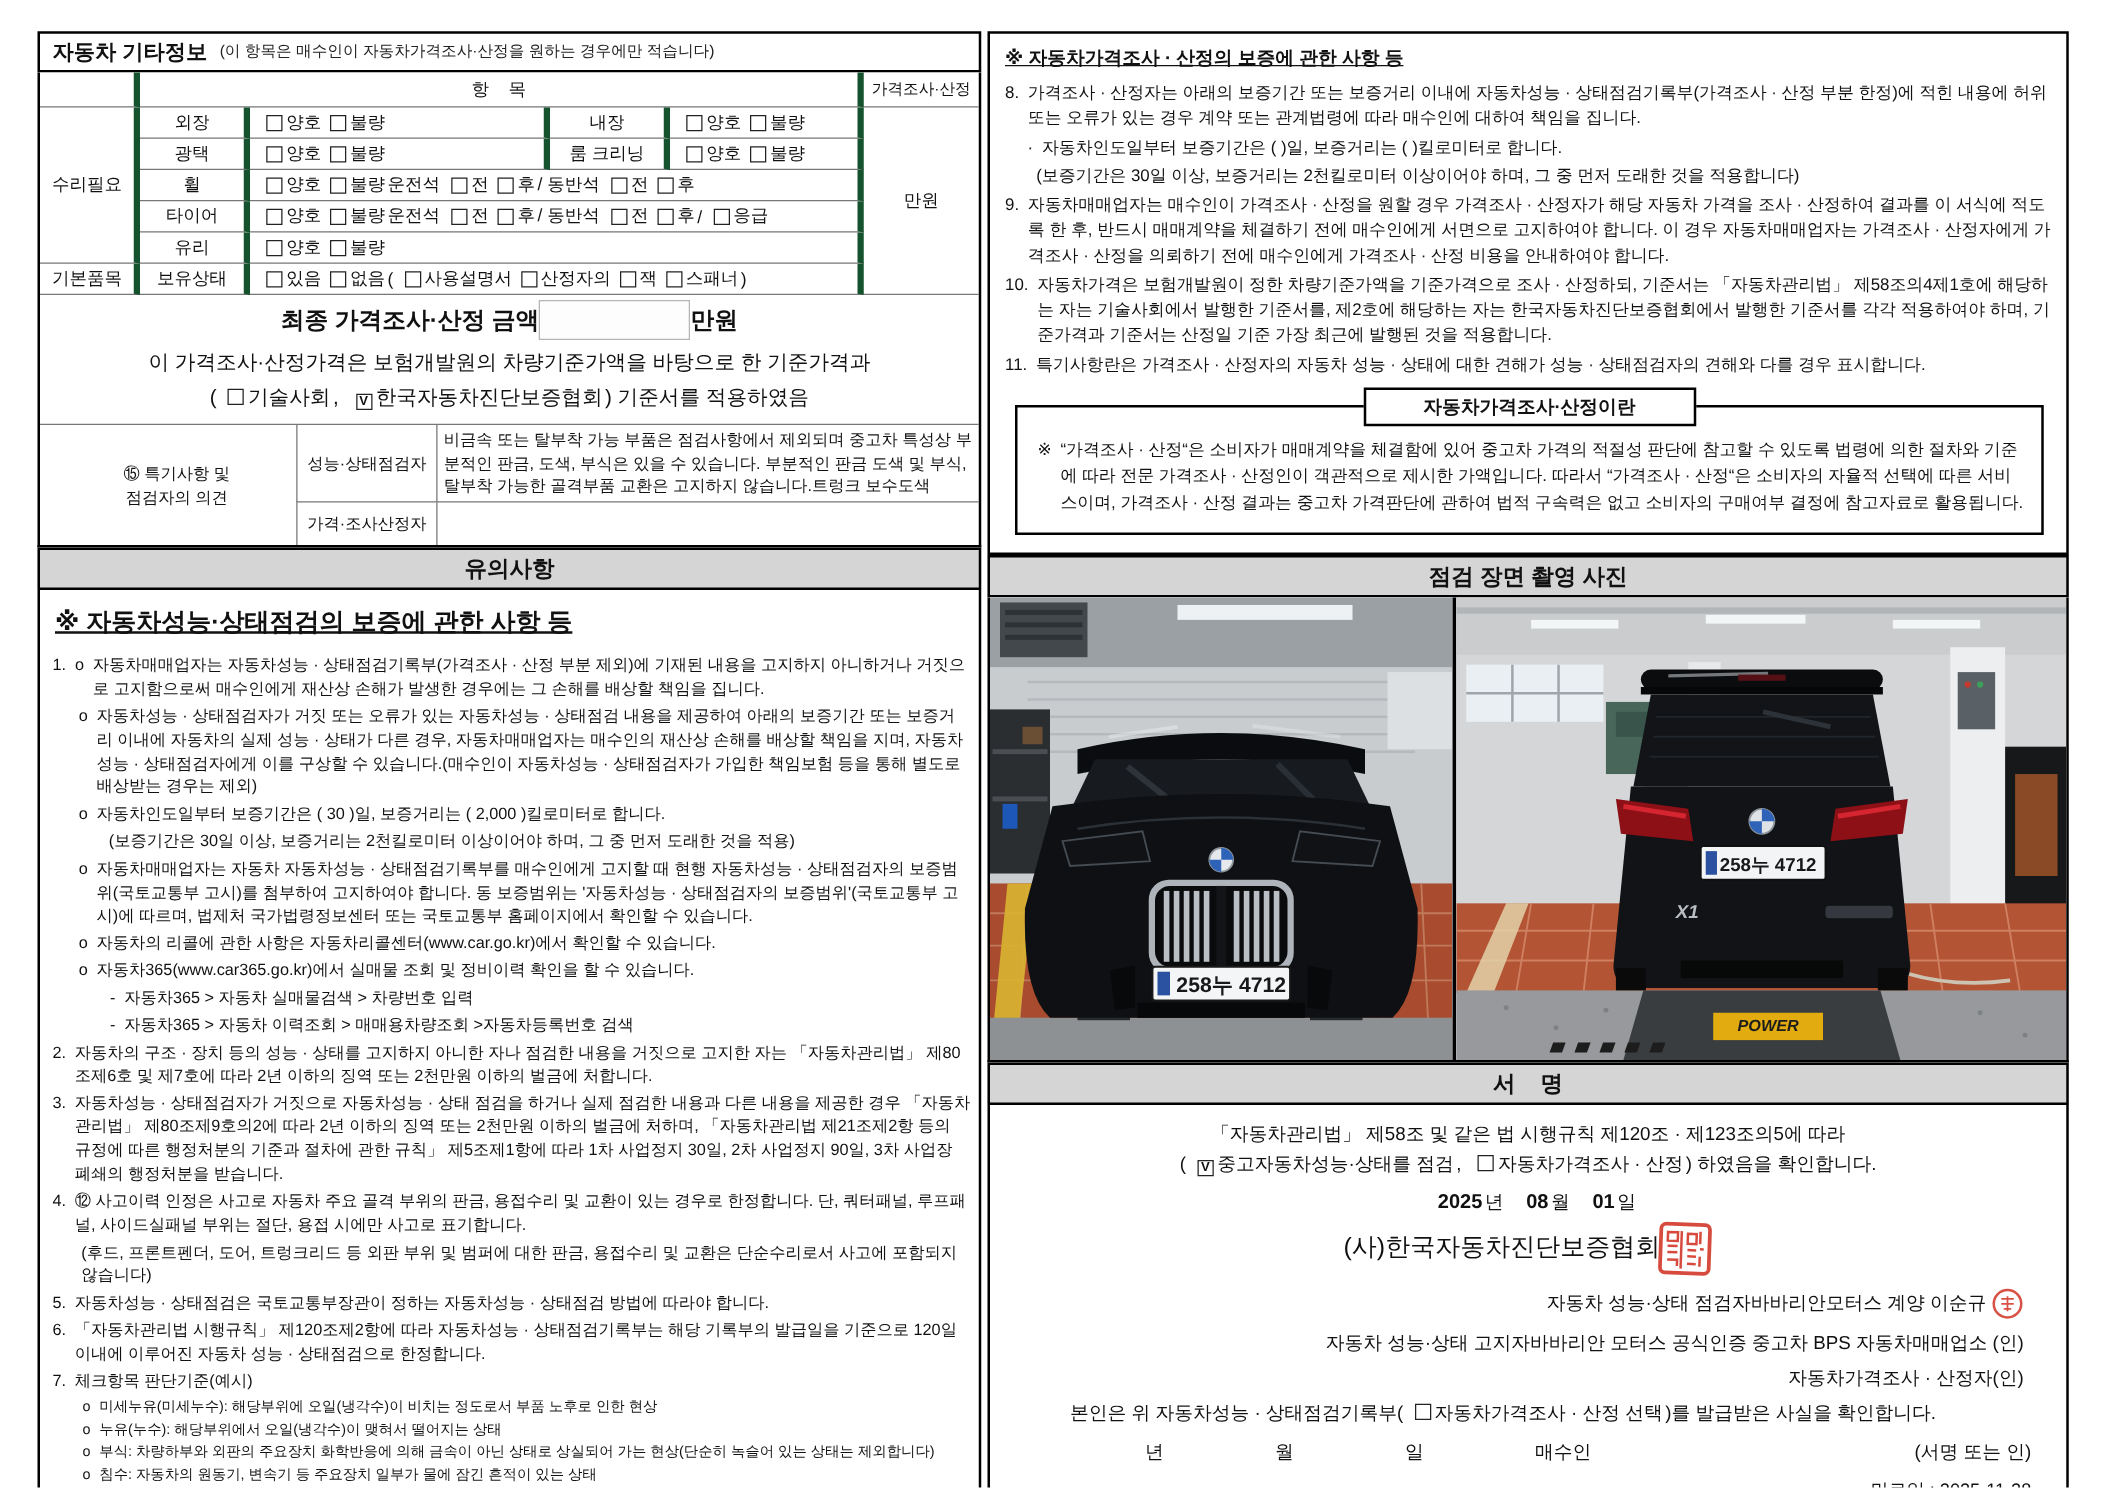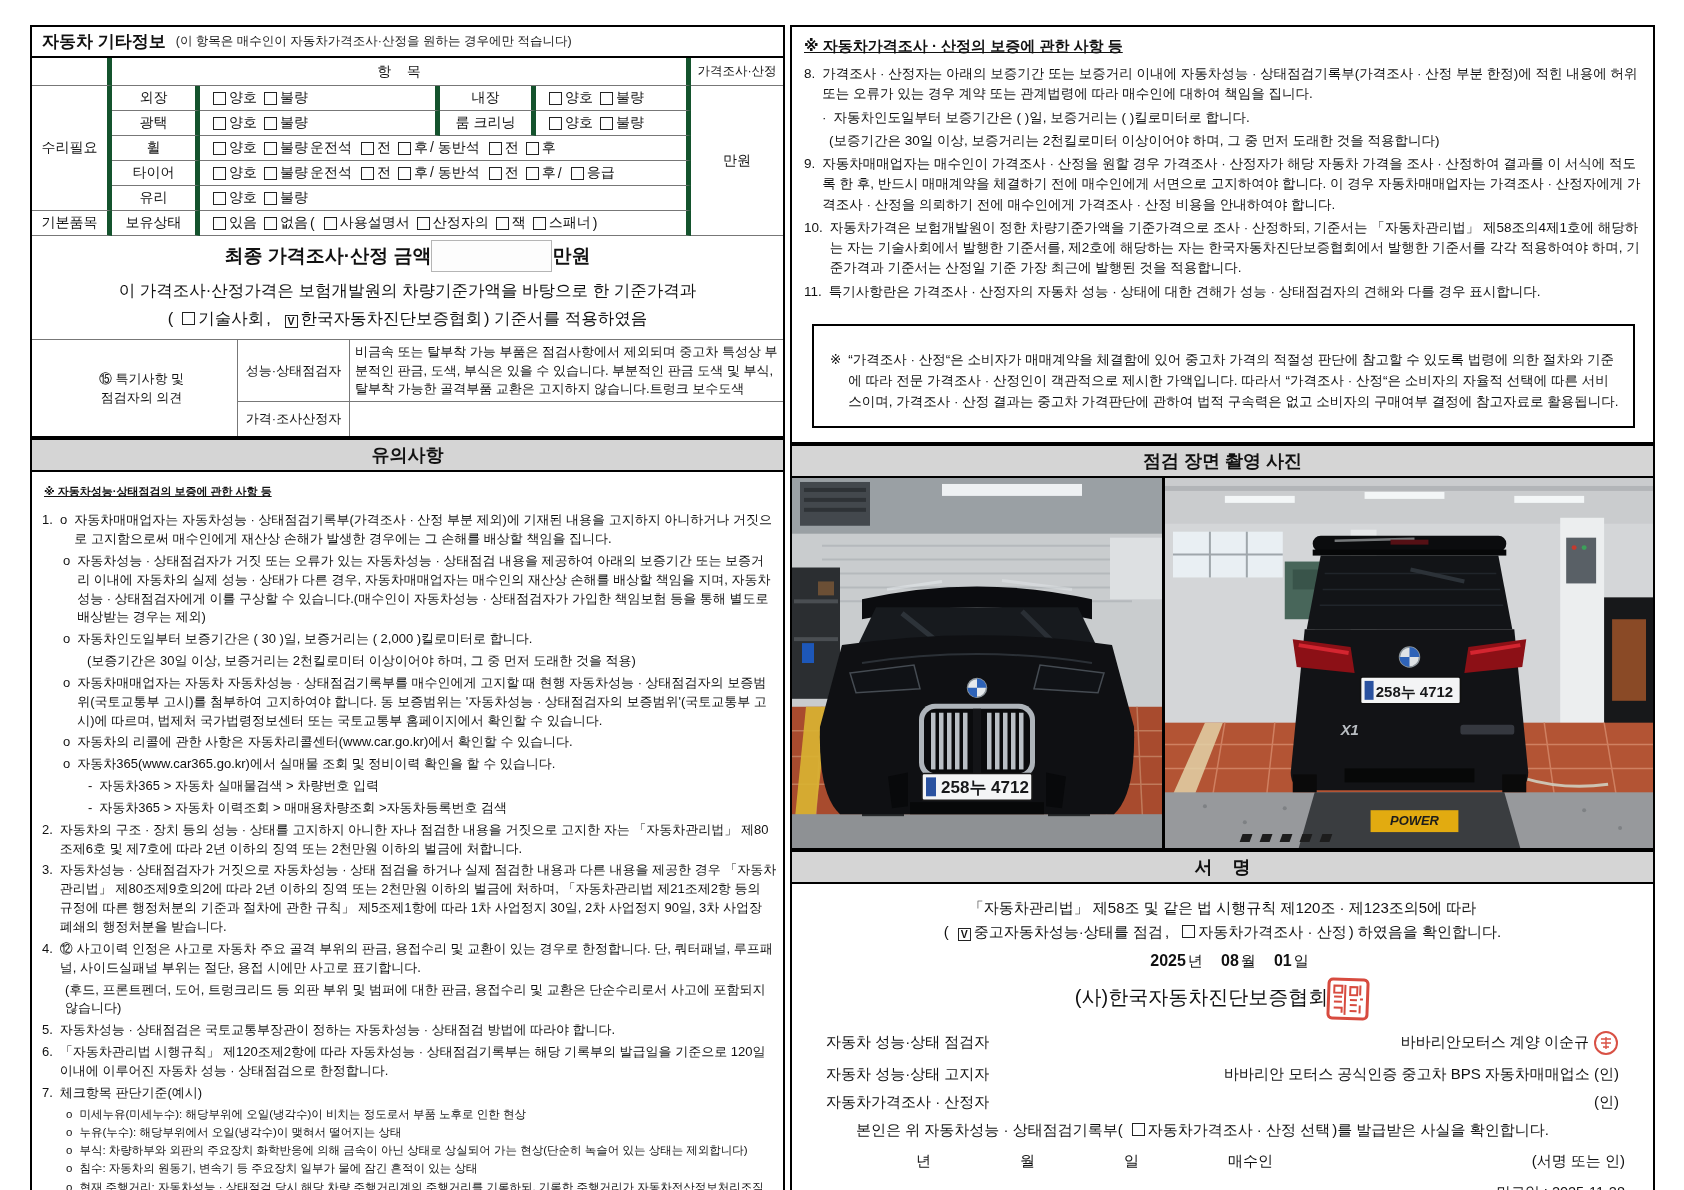--- a/index.html
+++ b/index.html
@@ -39,21 +39,21 @@
   .sptable{display:grid;grid-template-columns:205px 112px auto;grid-template-rows:62px 34px;border-top:1px solid #777;}
   .sptable .sc{box-sizing:border-box;display:flex;align-items:center;font-size:13px;}
   .sp-label{grid-area:1/1/3/2;flex-direction:column;justify-content:center;align-items:flex-start;padding-left:14px;font-size:14px;line-height:1.5;}
   .sp-h1{grid-area:1/2/2/3;border-left:1px solid #777;border-bottom:1px solid #777;justify-content:center;}
   .sp-t1{grid-area:1/3/2/4;border-left:1px solid #777;border-bottom:1px solid #777;font-size:11px;line-height:1.4;padding:2px 5px;align-items:center;}
   .sp-h2{grid-area:2/2/3/3;border-left:1px solid #777;justify-content:center;}
   .sp-t2{grid-area:2/3/3/4;border-left:1px solid #777;font-size:11px;padding:2px 5px;}
 
   
   .notebox{box-sizing:border-box;border:2px solid #000;border-top:none;background:#fff;padding:8px 6px 12px 10px;min-height:700px;}
-  .nheading{font-weight:bold;text-decoration:underline;font-size:11px;margin:4px 0 12px 2px;}
+  .nheading{font-weight:bold;text-decoration:underline;font-size:20px;margin:4px 0 12px 2px;}
   .nrow{display:flex;margin-bottom:3px;line-height:1.45;font-size:13px;}
   .nrow .nm{white-space:pre;margin-right:7px;}
   .nrow .nt{flex:1;}
   .nrow.nsmall{font-size:11.5px;line-height:1.5;margin-bottom:1px;}
 
   
   .rbox{box-sizing:border-box;border:2px solid #000;background:#fff;padding:6px 10px 8px 12px;}
   .rheading{font-weight:bold;text-decoration:underline;font-size:15px;margin:4px 0 8px 0;}
   .rbox .nrow{font-size:13.5px;line-height:1.5;}
   .gbox{position:relative;border:2px solid #000;margin:22px 8px 6px 8px;padding:24px 14px 10px 16px;}
@@ -67,21 +67,21 @@
   .ph.divider{width:3px;background:#000;}
   .ph.rear{flex:1;}
   .ph svg{display:block;width:100%;height:100%;}
 
   .signbox{box-sizing:border-box;border:2px solid #000;border-top:none;background:#fff;padding:12px 28px 10px 28px;min-height:290px;font-size:15px;}
   .s1,.s2{text-align:center;line-height:1.6;}
   .sdate{text-align:center;margin-top:8px;font-size:15px;}
   .sdate b{font-size:16px;margin:0 2px 0 14px;}
   .sorg{text-align:center;margin-top:6px;font-size:20px;position:relative;}
   .sorg .seal-sq{vertical-align:middle;margin-left:-2px;}
-  .srow{display:flex;justify-content:space-between;align-items:center;margin-top:9px;padding:0 6px;gap:44px;}
+  .srow{display:flex;justify-content:flex-end;align-items:center;margin-top:9px;padding:0 6px;}
   .srow .sl{font-size:15px;}
   .srow .sv{font-size:15px;display:flex;align-items:center;gap:4px;}
   .sconfirm{margin-top:9px;padding-left:34px;}
   .sblank{display:flex;align-items:center;margin-top:12px;padding-left:96px;}
   .sblank .bu{width:104px;text-align:left;}
   .sblank .buyer{width:150px;}
   .sblank .note{margin-left:auto;}
   .sexpiry{text-align:right;margin-top:12px;font-size:14.5px;}
 </style>
 </head>
@@ -346,20 +346,21 @@
           <span class="nm">10.</span>
           <div class="nt">자동차가격은 보험개발원이 정한 차량기준가액을 기준가격으로 조사 · 산정하되, 기준서는 「자동차관리법」 제58조의4제1호에 해당하는 자는 기술사회에서 발행한 기준서를, 제2호에 해당하는 자는 한국자동차진단보증협회에서 발행한 기준서를 각각 적용하여야 하며, 기준가격과 기준서는 산정일 기준 가장 최근에 발행된 것을 적용합니다.</div>
         </div>
         <div class="nrow">
           <span class="nm">11.</span>
           <div class="nt">특기사항란은 가격조사 · 산정자의 자동차 성능 · 상태에 대한 견해가 성능 · 상태점검자의 견해와 다를 경우 표시합니다.</div>
         </div>
       </div>
 
     <div class="gbox">
+      <div class="gbox-title">자동차가격조사·산정이란</div>
       <div>
           <div class="nrow">
             <span class="nm">※</span>
             <div class="nt">“가격조사 · 산정“은 소비자가 매매계약을 체결함에 있어 중고차 가격의 적절성 판단에 참고할 수 있도록 법령에 의한 절차와 기준에 따라 전문 가격조사 · 산정인이 객관적으로 제시한 가액입니다. 따라서 “가격조사 · 산정“은 소비자의 자율적 선택에 따른 서비스이며, 가격조사 · 산정 결과는 중고차 가격판단에 관하여 법적 구속력은 없고 소비자의 구매여부 결정에 참고자료로 활용됩니다.</div>
           </div>
         </div>
     </div>
   </div>
 
   <div class="bar">

